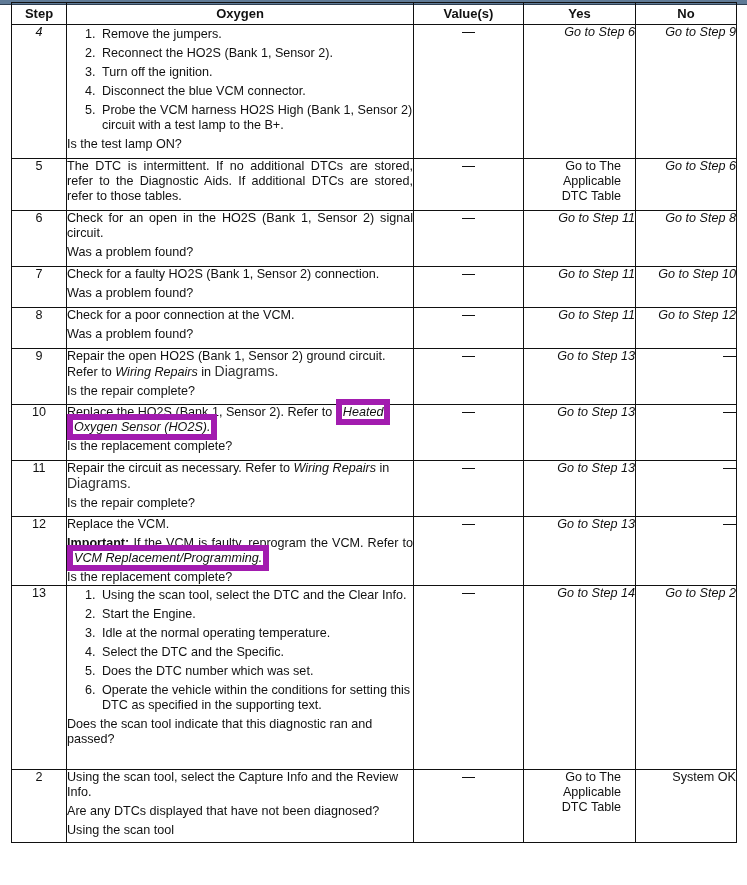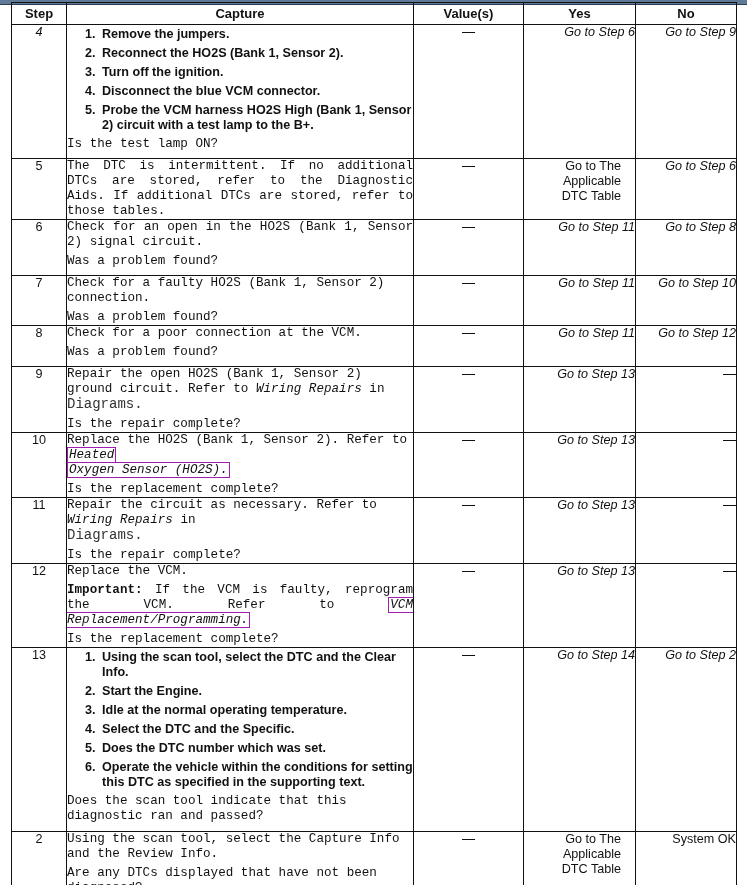--- a/index.html
+++ b/index.html
@@ -14,48 +14,48 @@
   table.dt th { height: 21px; font-weight: bold; text-align: center; vertical-align: middle;
                 font-size: 13px; }
   col.c-step { width: 55px; } col.c-action { width: 347px; } col.c-val { width: 110px; }
   col.c-yes { width: 112px; } col.c-no { width: 101px; }
   td.step { text-align: center; vertical-align: middle; }
   td.step.it { font-style: italic; }
   td.action { padding: 2px 4px 2px 2px; }
   td.val { text-align: center; vertical-align: middle; }
   td.yes, td.no { text-align: right; vertical-align: bottom; padding-bottom: 2px; }
   .gt { font-style: italic; }
-  .p { margin: 0 0 4px 0; font-family: Liberation Mono, monospace; }
+  .p { margin: 0 0 4px 0; }
   .p:last-child { margin-bottom: 0; }
   ol { margin: 0 0 4px 0; padding-left: 32px; }
-  ol li { margin-bottom: 4px; padding-left: 3px; font-weight: bold; }
+  ol li { margin-bottom: 4px; padding-left: 3px; }
   .em { font-style: italic; }
   .sm { font-size: 14px; color: #333; }
-  .link { font-style: italic; border: 1px solid #a21caf; padding: 0 1px; }
+  .link { font-style: italic; border: 6px solid #a21caf; padding: 0 1px; }
   .b { font-weight: bold; }
   .dash { display: inline-block; width: 13px; border-top: 1.4px solid #111; vertical-align: middle; }
   .just { text-align: justify; }
 </style>
 </head>
 <body>
 
 <div class="topbar"></div>
 
 <table class="dt">
   <colgroup>
       <col class="c-step">
       <col class="c-action">
       <col class="c-val">
       <col class="c-yes">
       <col class="c-no">
     </colgroup>
   <thead>
     <tr>
       <th>Step</th>
-      <th>Capture</th>
+      <th>Oxygen</th>
       <th>Value(s)</th>
       <th>Yes</th>
       <th>No</th>
     </tr>
   </thead>
   <tbody>
 
     <tr style="height:134px">
       <td class="step it">4</td>
       <td class="action">

